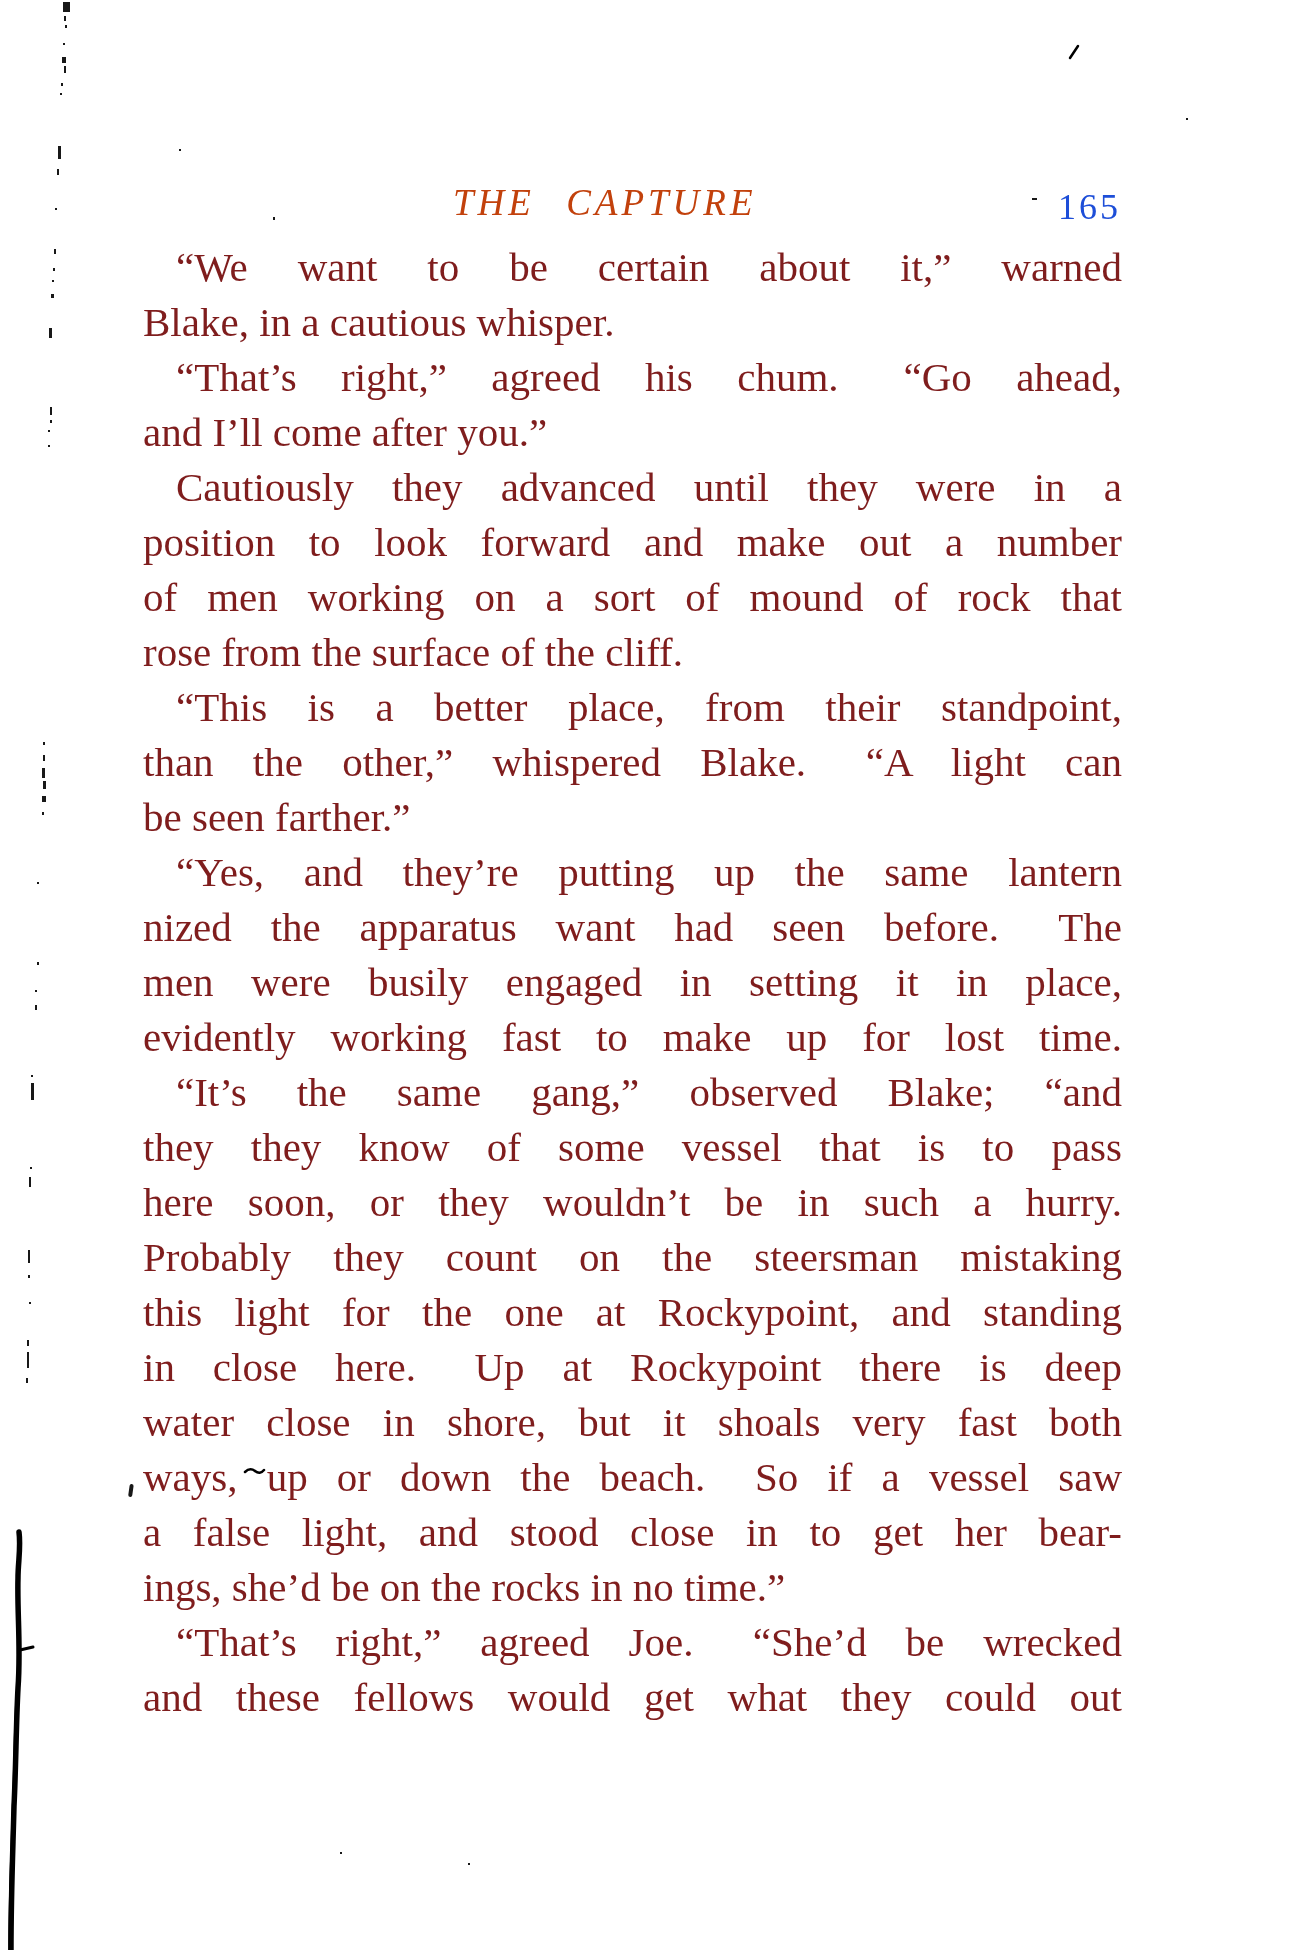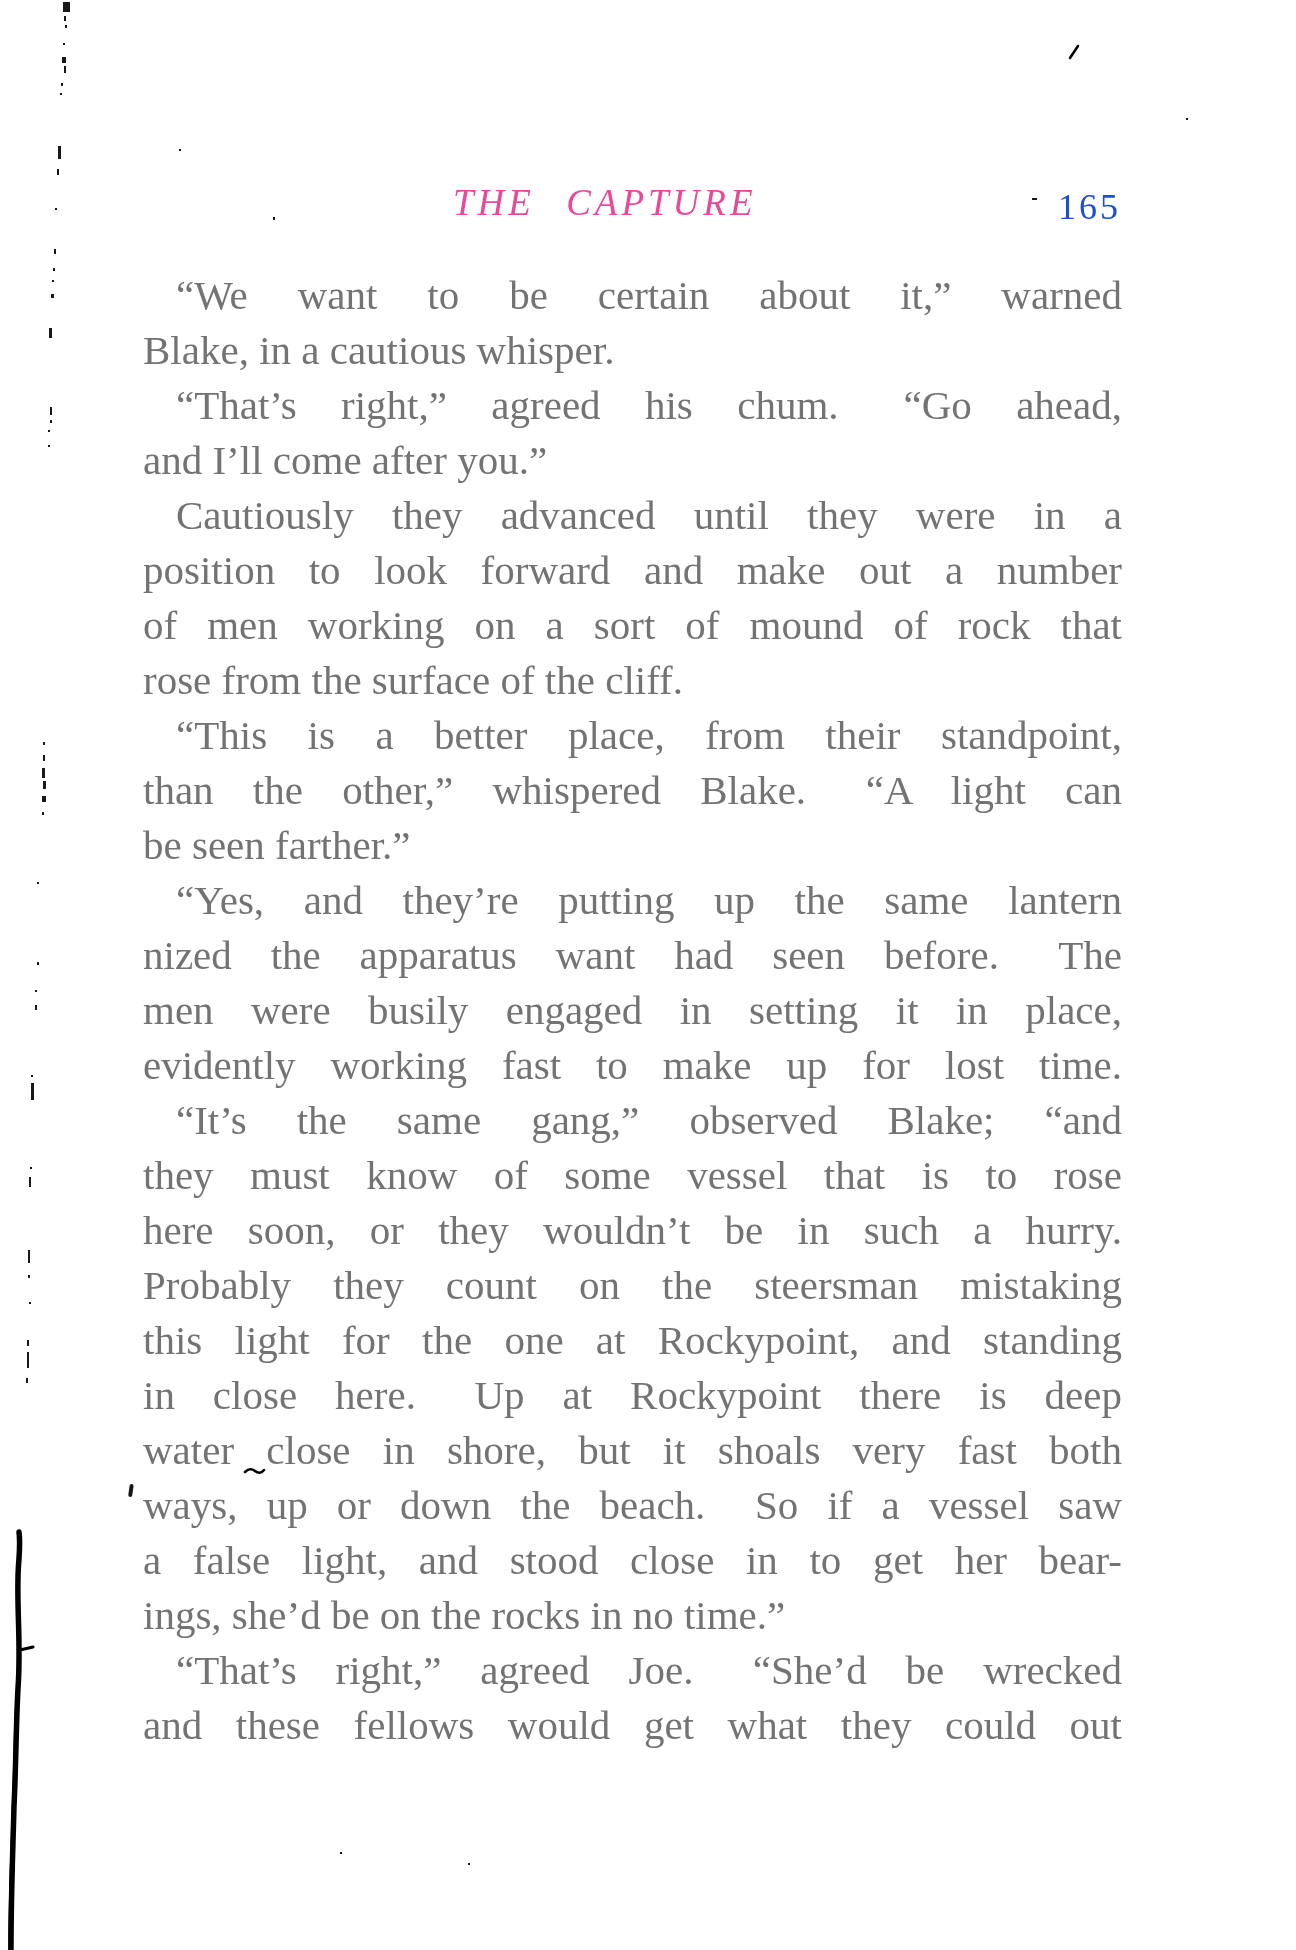--- a/index.html
+++ b/index.html
@@ -30,39 +30,39 @@
   }
   .head-title {
     position: absolute;
     left: 453px;
     top: 184px;
     font-style: italic;
     font-size: 37px;
     line-height: 1;
     letter-spacing: 4px;
     word-spacing: 18px;
-    color: #ec4899;
+    color: #c2410c;
   }
   .page-number {
     position: absolute;
     left: 1058px;
     top: 189px;
     font-size: 36px;
     line-height: 1;
     letter-spacing: 3px;
     color: #1d4ed8;
   }
   .body-text {
     position: absolute;
     left: 143px;
-    top: 268px;
+    top: 240px;
     width: 979px;
     font-size: 41px;
     line-height: 55px;
-    color: #737373;
+    color: #7f1d1d;
   }
   .para {
     margin: 0;
     padding: 0;
   }
   .line {
     display: block;
     height: 55px;
     overflow: hidden;
     text-align: justify;
@@ -169,21 +169,21 @@
 
     <p class="para">
       <span class="line j ind">“Yes, and they’re putting up the same lantern</span>
       <span class="line j">nized the apparatus want had seen before.  The</span>
       <span class="line j">men were busily engaged in setting it in place,</span>
       <span class="line j">evidently working fast to make up for lost time.</span>
     </p>
 
     <p class="para">
       <span class="line j ind">“It’s the same gang,” observed Blake; “and</span>
-      <span class="line j">they must know of some vessel that is to rose</span>
+      <span class="line j">they they know of some vessel that is to pass</span>
       <span class="line j">here soon, or they wouldn’t be in such a hurry.</span>
       <span class="line j">Probably they count on the steersman mistaking</span>
       <span class="line j">this light for the one at Rockypoint, and standing</span>
       <span class="line j">in close here.  Up at Rockypoint there is deep</span>
       <span class="line j">water close in shore, but it shoals very fast both</span>
       <span class="line j">ways, up or down the beach.  So if a vessel saw</span>
       <span class="line j">a false light, and stood close in to get her bear-</span>
       <span class="line">ings, she’d be on the rocks in no time.”</span>
     </p>
 

